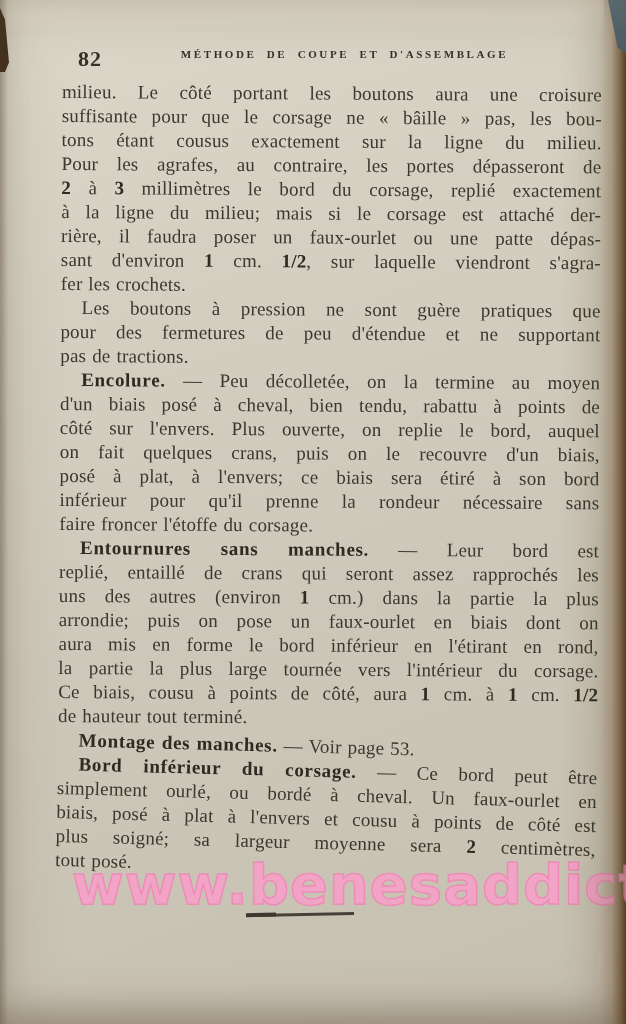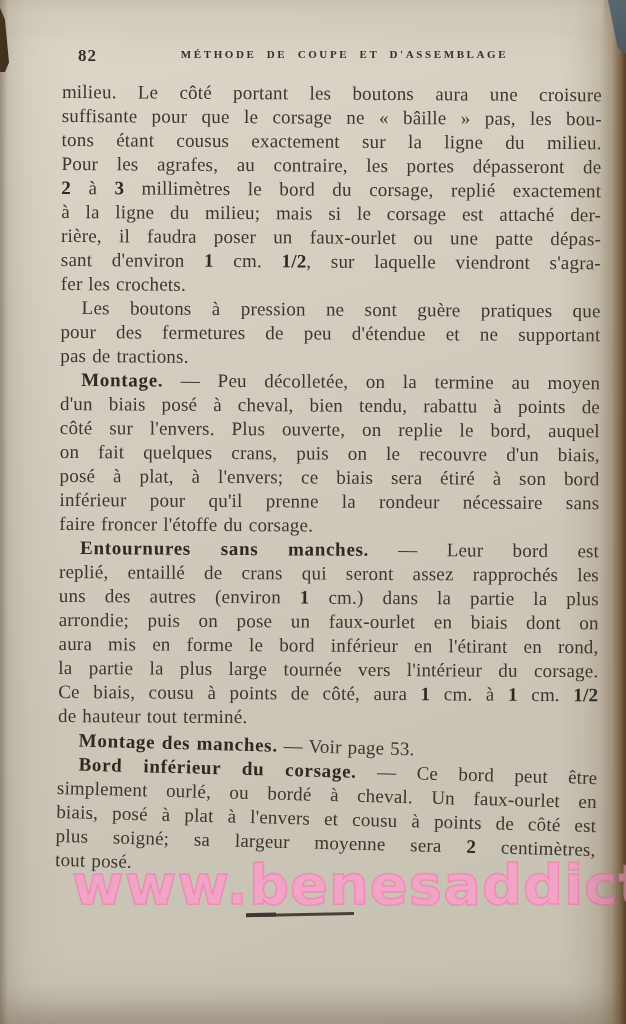--- a/index.html
+++ b/index.html
@@ -19,21 +19,21 @@
     clip-path:polygon(0 0,55% 18%,100% 85%,55% 100%,0 100%);}
   .edge-right{position:absolute;top:0;right:0;bottom:0;width:26px;
     background:linear-gradient(to right,rgba(160,128,90,0) 0%,rgba(160,128,90,.30) 45%,rgba(125,95,62,.70) 75%,#6a4f35 94%,#573e27 100%);}
   .corner-tr{position:absolute;top:0;right:0;width:22px;height:54px;
     background:linear-gradient(195deg,#5d7f95,#46637a);
     clip-path:polygon(18% 0,100% 0,100% 100%,62% 88%);}
   .vignette{position:absolute;inset:0;pointer-events:none;
     box-shadow:inset 0 0 60px rgba(80,65,45,.26),inset -28px 0 38px rgba(95,72,45,.22),inset 0 -16px 26px rgba(80,65,45,.16);}
 
   .header{position:absolute;top:46px;left:0;right:0;height:22px;}
-  .page-num{position:absolute;left:78px;top:0;font-size:17px;font-weight:bold;letter-spacing:1px;color:#36322a;}
+  .page-num{position:absolute;left:78px;top:0;font-size:22px;font-weight:bold;letter-spacing:1px;color:#36322a;}
   .running-title{position:absolute;left:125px;right:62px;top:2px;text-align:center;
     font-size:11px;font-weight:bold;letter-spacing:2.6px;word-spacing:5px;color:#36322a;}
 
   .text-block{position:absolute;left:62px;top:80px;width:540px;
     font-size:19px;line-height:24px;letter-spacing:.2px;word-spacing:1px;
     transform:rotate(.35deg);transform-origin:0 0;}
   .para{position:relative;}
   .para.p4,.para.p5{transform:rotate(1.15deg);transform-origin:0 0;}
   .line{text-align:justify;text-align-last:justify;}
   .line.short{text-align-last:left;}
@@ -75,21 +75,21 @@
         <div class="line">rière, il faudra poser un faux-ourlet ou une patte dépas-</div>
         <div class="line">sant d'environ <b>1</b> cm. <b>1/2</b>, sur laquelle viendront s'agra-</div>
         <div class="line short">fer les crochets.</div>
       </div>
       <div class="para p1">
         <div class="line indent">Les boutons à pression ne sont guère pratiques que</div>
         <div class="line">pour des fermetures de peu d'étendue et ne supportant</div>
         <div class="line short">pas de tractions.</div>
       </div>
       <div class="para p2">
-        <div class="line indent"><b class="lead">Montage.</b> — Peu décolletée, on la termine au moyen</div>
+        <div class="line indent"><b class="lead">Encolure.</b> — Peu décolletée, on la termine au moyen</div>
         <div class="line">d'un biais posé à cheval, bien tendu, rabattu à points de</div>
         <div class="line">côté sur l'envers. Plus ouverte, on replie le bord, auquel</div>
         <div class="line">on fait quelques crans, puis on le recouvre d'un biais,</div>
         <div class="line">posé à plat, à l'envers; ce biais sera étiré à son bord</div>
         <div class="line">inférieur pour qu'il prenne la rondeur nécessaire sans</div>
         <div class="line short">faire froncer l'étoffe du corsage.</div>
       </div>
       <div class="para p3">
         <div class="line indent"><b class="lead">Entournures sans manches.</b> — Leur bord est</div>
         <div class="line">replié, entaillé de crans qui seront assez rapprochés les</div>

